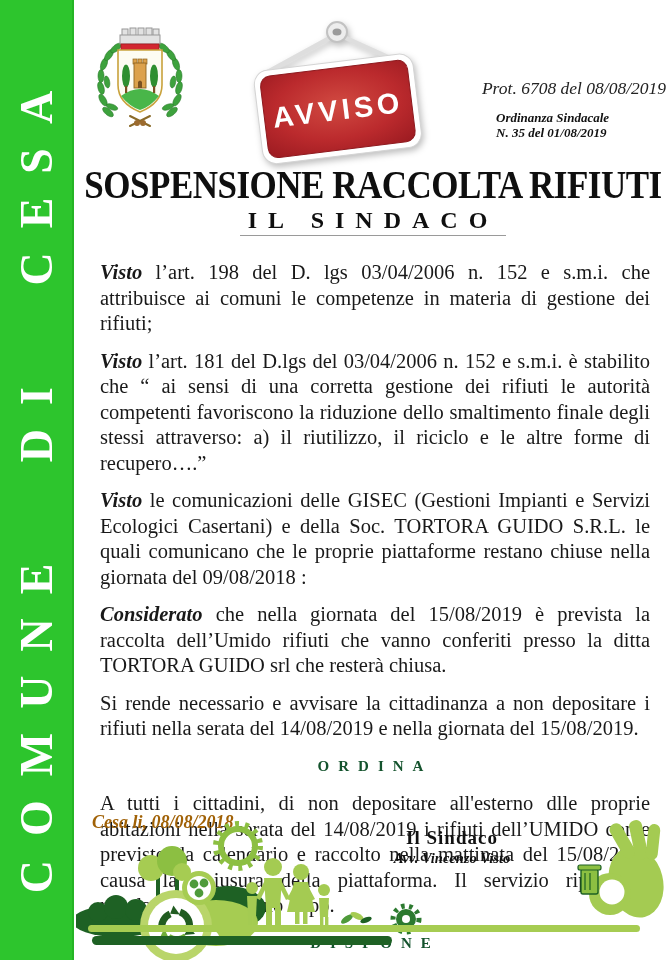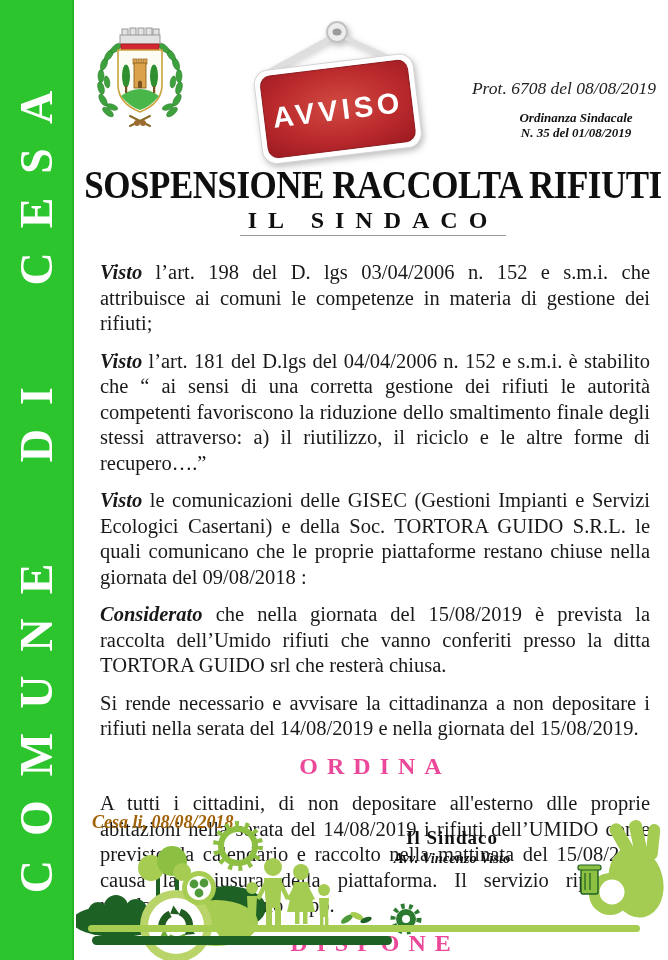--- a/index.html
+++ b/index.html
@@ -16,38 +16,38 @@
   .green-bar .vtext {
     position:absolute; left:50%; top:50%;
     transform:translate(-50%,-50%) rotate(-90deg);
     white-space:nowrap; color:#ffffff; font-weight:bold;
     font-size:46px; letter-spacing:24px; word-spacing:42px;
     font-family:"Liberation Serif", serif;
   }
   
   .coat { position:absolute; left:92px; top:24px; }
   .avviso-wrap { position:absolute; left:240px; top:8px; }
-  .prot { position:absolute; right:12px; top:78px; width:240px; text-align:right;
+  .prot { position:absolute; right:2px; top:78px; width:240px; text-align:right;
           font-style:italic; font-size:17.5px; color:#222; }
-  .ord-ref { position:absolute; right:12px; top:110px; width:160px; text-align:center;
+  .ord-ref { position:absolute; right:12px; top:110px; width:160px; 
              font-weight:bold; font-style:italic; font-size:13px; line-height:15px; color:#111; }
   
   .title { position:absolute; left:84px; top:163px; width:578px; text-align:center;
            font-size:35px; font-weight:bold; letter-spacing:-0.5px; color:#0f0f0f;
            transform:scaleY(1.12); transform-origin:top; white-space:nowrap; }
   .subtitle-row { position:absolute; left:84px; top:207px; width:578px; text-align:center; }
   .subtitle { display:inline-block; font-size:24px; font-weight:bold; letter-spacing:11px;
               padding:0 8px 1px 8px; border-bottom:1.5px solid #9a9a9a; color:#0f0f0f; }
   
   .body-text { position:absolute; left:88px; top:248px; width:574px;
                font-size:20.5px; line-height:25.5px; text-align:justify; color:#191919; }
   .body-text p { margin:12px; }
   .lead { font-weight:bold; font-style:italic; }
-  .sec-h { text-align:center; font-weight:bold; font-size:24px; letter-spacing:9px;
-           margin:9px 0 7px 0; color:#ec4899; }
+  .sec-h { text-align:center; font-weight:bold; font-size:15px; letter-spacing:9px;
+           margin:9px 0 7px 0; color:#14532d; }
   .dispone-p { line-height:28px; text-align:justify; text-align-last:justify; }
   .dateline { position:absolute; left:92px; top:812px; font-size:18px;
               font-weight:bold; font-style:italic; color:#a16207; }
   .signature { position:absolute; left:352px; top:827px; width:200px; text-align:center; color:#111; }
   .sig-role { font-size:19px; font-weight:bold; letter-spacing:1px; }
   .sig-name { font-size:14.5px; font-weight:bold; font-style:italic; margin-top:1px; }
   
   .eco-footer { position:absolute; left:76px; top:820px; }
 </style>
 </head>
@@ -146,21 +146,21 @@
     <div>N. 35 del 01/08/2019</div>
   </div>
 
   <div class="title">SOSPENSIONE RACCOLTA RIFIUTI</div>
   <div class="subtitle-row">
     <span class="subtitle">IL SINDACO</span>
   </div>
 
   <div class="body-text">
     <p><span class="lead">Visto</span><span>  l’art. 198 del D. lgs 03/04/2006 n. 152 e s.m.i. che attribuisce ai comuni le competenze in materia di gestione dei rifiuti;</span></p>
-    <p><span class="lead">Visto</span><span> l’art. 181 del D.lgs del 04/04/2006 n. 152 e s.m.i.  è stabilito che “ ai sensi di una corretta gestione dei rifiuti le autorità competenti favoriscono la riduzione dello smaltimento finale degli stessi attraverso: a) il riutilizzo, il riciclo e le altre forme di recupero….”</span></p>
+    <p><span class="lead">Visto</span><span> l’art. 181 del D.lgs del 03/04/2006 n. 152 e s.m.i.  è stabilito che “ ai sensi di una corretta gestione dei rifiuti le autorità competenti favoriscono la riduzione dello smaltimento finale degli stessi attraverso: a) il riutilizzo, il riciclo e le altre forme di recupero….”</span></p>
     <p><span class="lead">Visto</span><span>  le comunicazioni delle GISEC (Gestioni Impianti e Servizi Ecologici Casertani) e della Soc. TORTORA GUIDO S.R.L. le quali comunicano che le proprie piattaforme  restano chiuse nella giornata del 09/08/2018 :</span></p>
     <p><span class="lead">Considerato</span><span> che nella giornata del 15/08/2019 è prevista la raccolta dell’Umido  rifiuti che vanno conferiti presso la ditta TORTORA GUIDO srl che resterà chiusa.</span></p>
     <p><span>Si rende necessario e avvisare la cittadinanza a non depositare i rifiuti nella serata del 14/08/2019 e nella giornata del 15/08/2019.</span></p>
 
     <div class="sec-h">ORDINA</div>
     <p>A tutti i cittadini, di non depositare all'esterno dlle proprie abitazioni  nella serata del 14/08/2019 i rifiuti dell’UMIDO  come previsto da calendario e raccolto nella mattinata  del 15/08/2019 causa la chiusura della piattaforma. Il servizio riprenderà regolarmente il giorno dopo.</p>
 
     <div class="sec-h">DISPONE</div>
     <p class="dispone-p">Che ai  trasgressori della presente Ordinanza saranno applicate le sanzioni amministrative stabilite con l’Ordinanza n. 2 del 20.01.2015.</p>
   </div>

